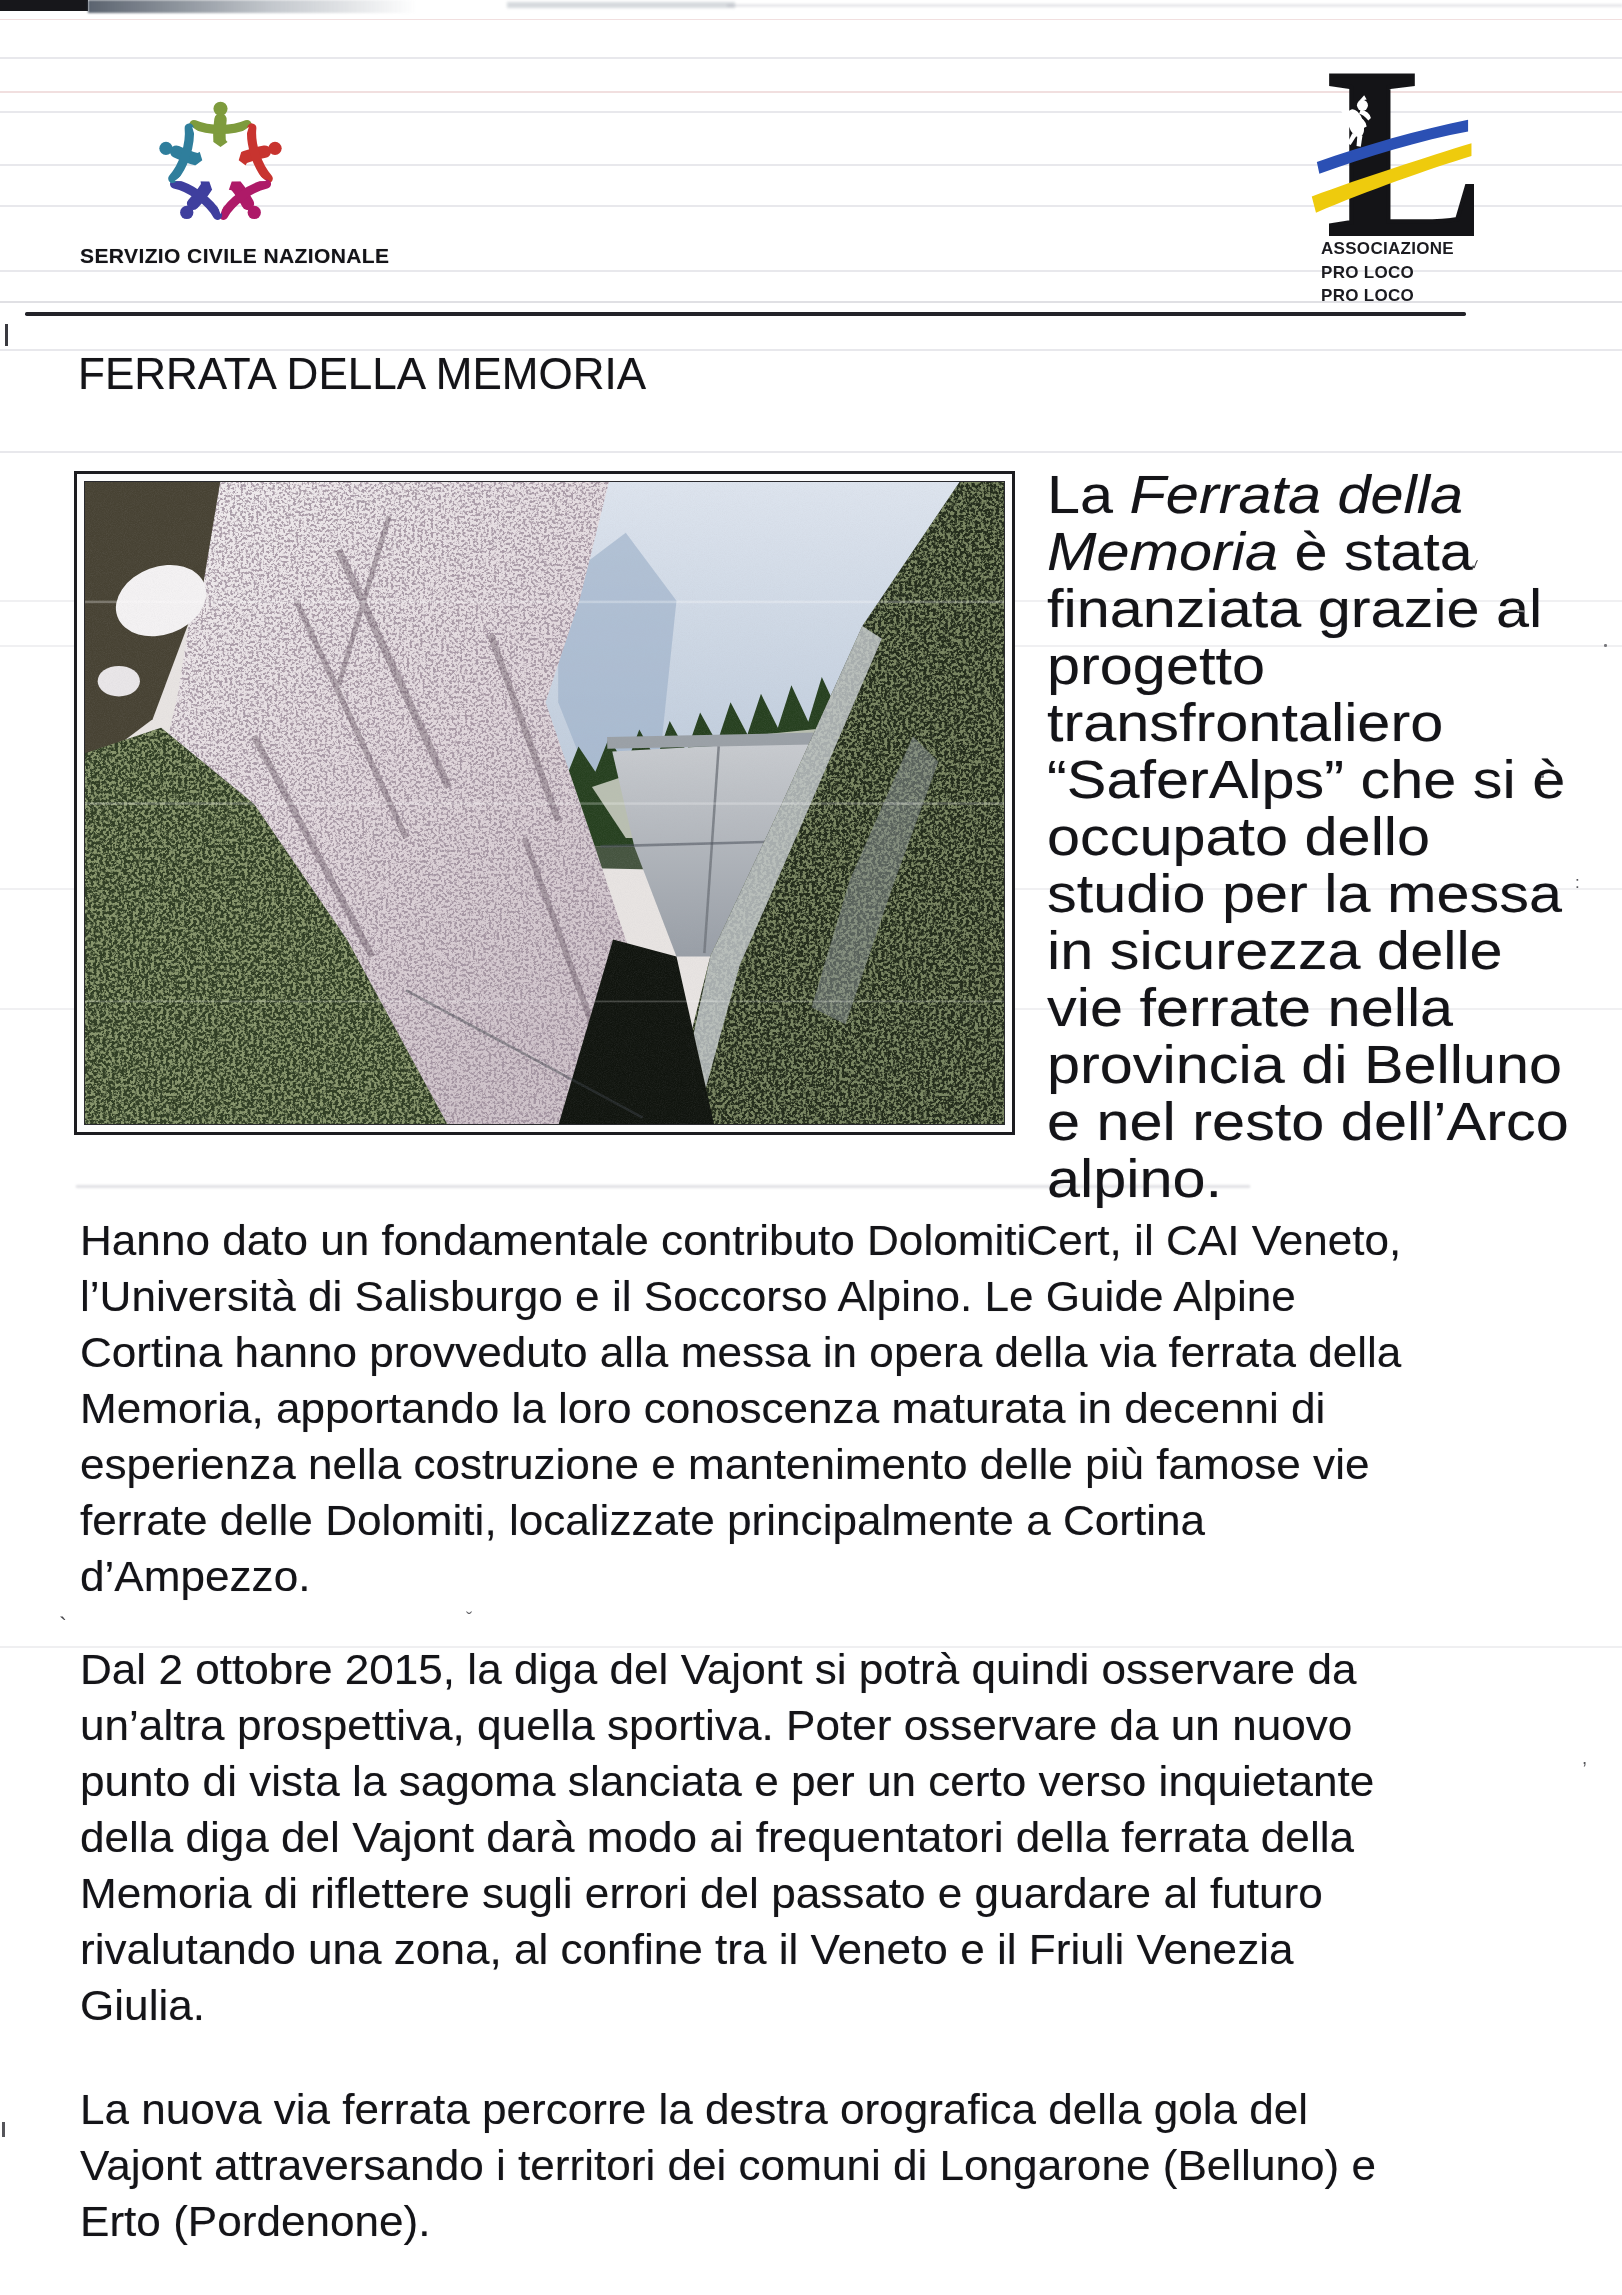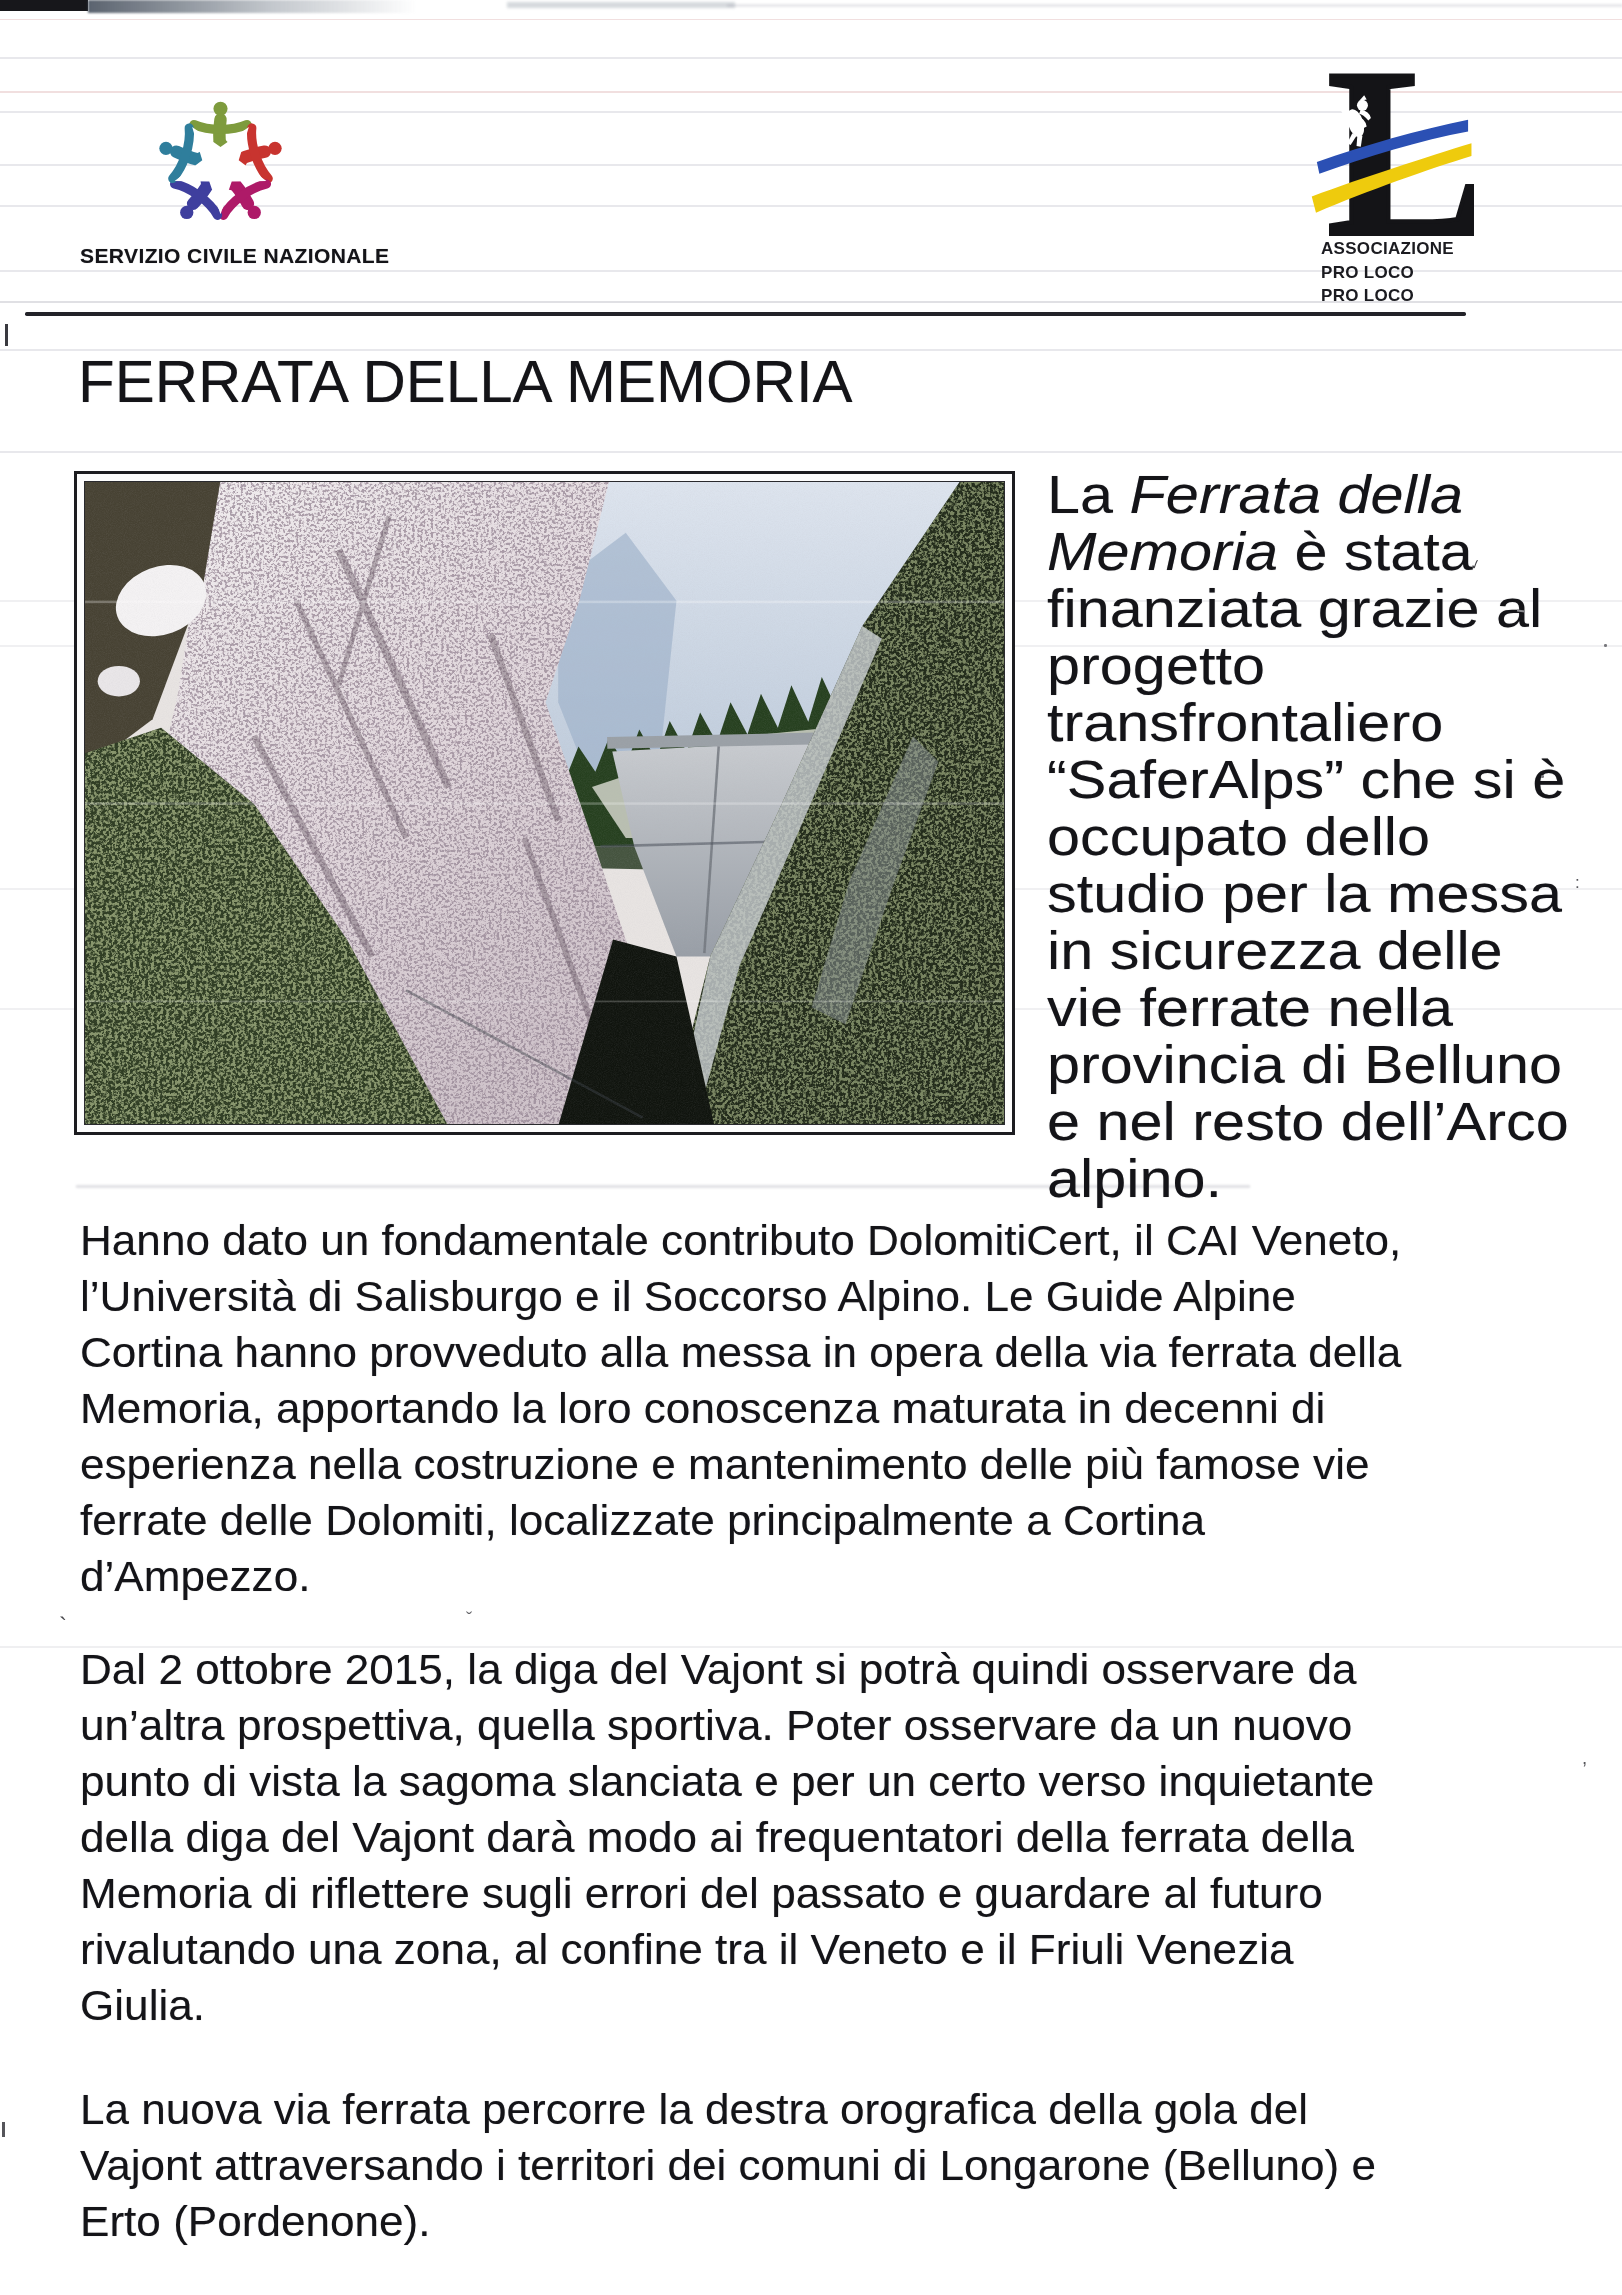--- a/index.html
+++ b/index.html
@@ -21,21 +21,21 @@
   .scanline{left:0;width:1622px;height:1.7px;background:rgba(140,140,158,.20);}
   .scanline.pink{background:rgba(208,150,150,.30);}
   .scanline.smear{height:3.4px;background:rgba(118,118,136,.22);filter:blur(0.8px);}
 
   
   .scn-label{left:80px;top:244px;font-size:21px;font-weight:bold;letter-spacing:0.4px;}
   .proloco-line{left:1321px;font-size:17px;font-weight:bold;letter-spacing:0.3px;color:#1b1b20;}
   .rule{left:25px;top:312px;width:1441px;height:4.2px;background:#232329;border-radius:1.7px;}
   .rule-echo{left:0px;top:301px;width:1622px;height:1.7px;background:rgba(130,130,146,.25);}
 
-  .title{left:78px;top:352px;font-size:60px;line-height:1;letter-spacing:0px;white-space:nowrap;}
+  .title{left:78px;top:352px;font-size:44px;line-height:1;letter-spacing:0px;white-space:nowrap;}
 
   
   .photo-frame{
     left:74px;top:471px;width:921px;height:644px;
     border:3.4px solid #1c1c20;padding:6.8px;background:#fdfdfd;
     box-shadow:inset 0 0 0 8.4px #fdfdfd;
   }
   .photo-inner{border:1.7px solid #2a2a2e;width:921px;height:644px;box-sizing:border-box;overflow:hidden;}
   .photo-inner svg{display:block;}
 

